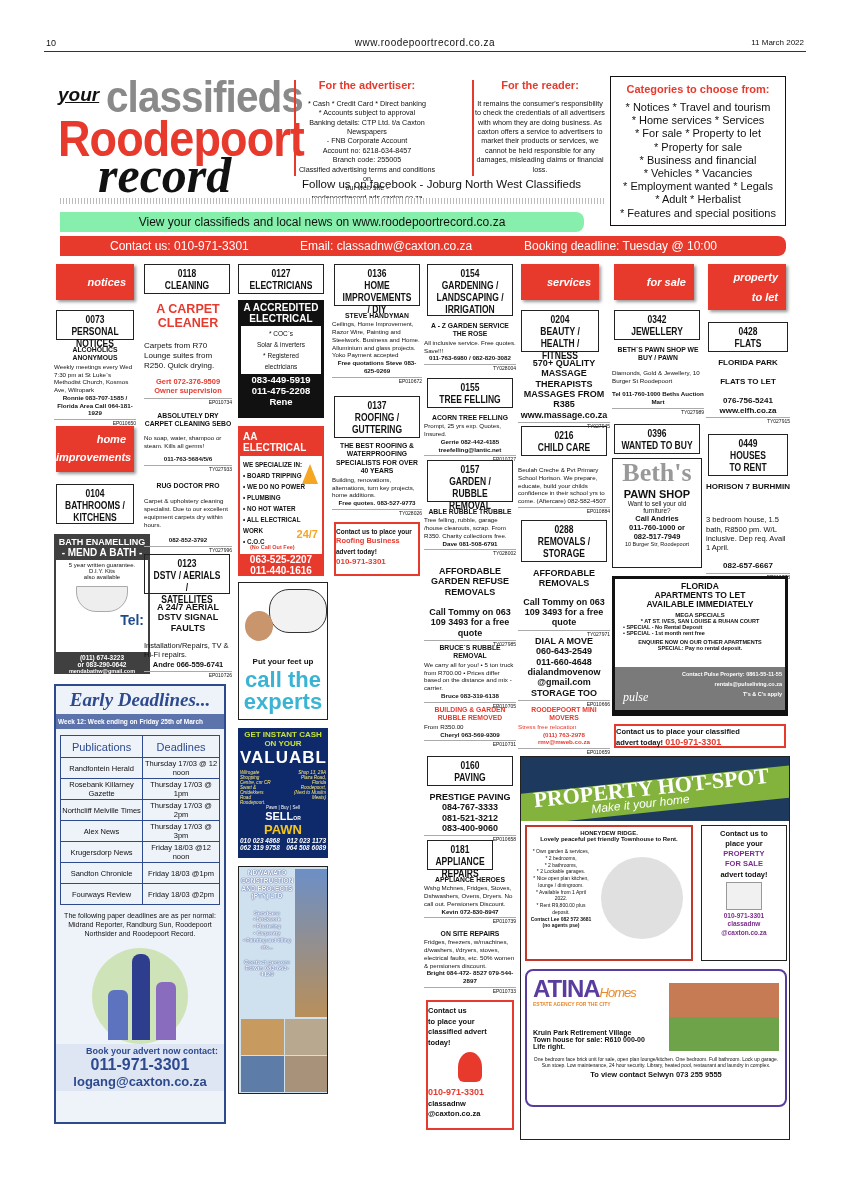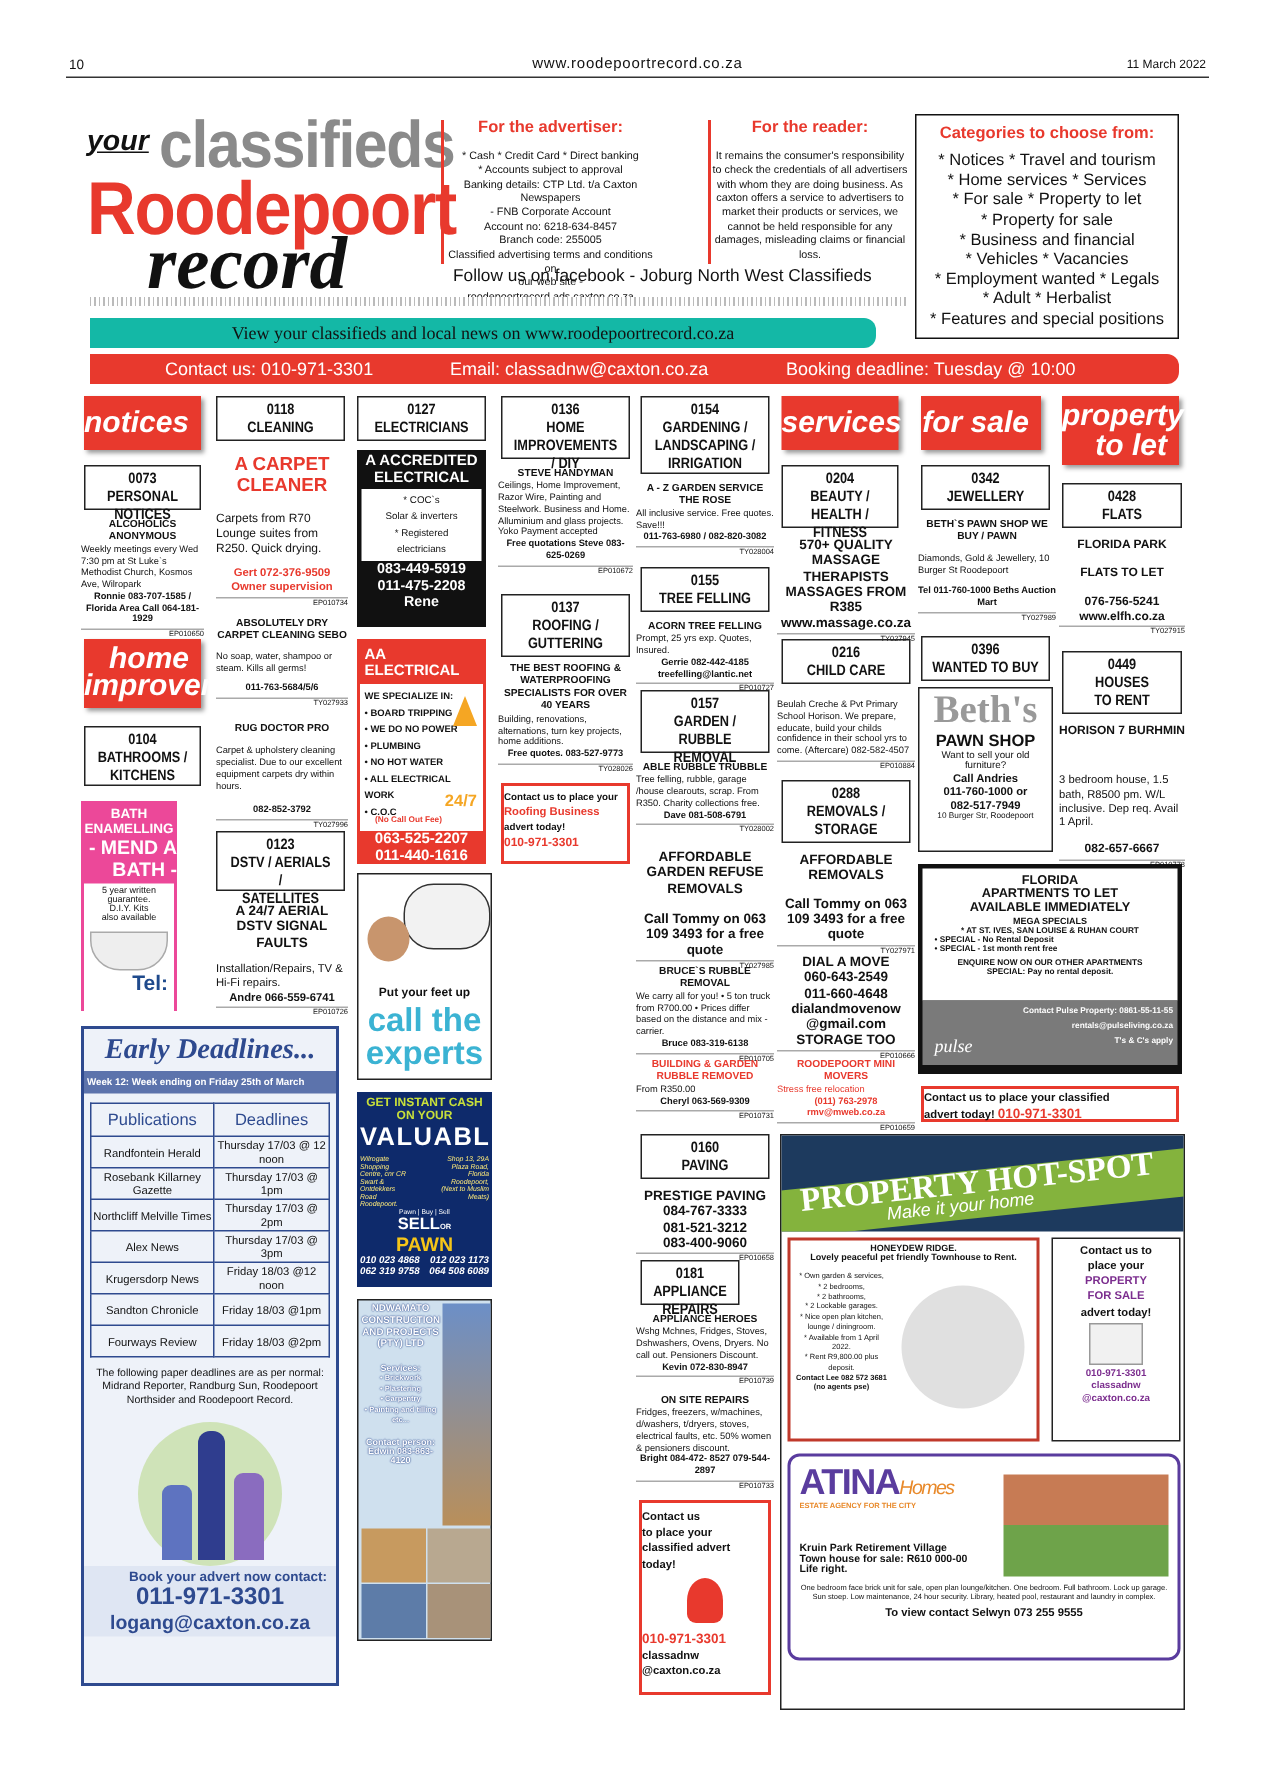--- a/index.html
+++ b/index.html
@@ -18,25 +18,25 @@
   .redline { width: 2px; background: #e8392d; }
   .info-h { color: #e8392d; font-weight: bold; font-size: 11px; text-align: center; }
   .info-t { font-size: 7.2px; text-align: center; line-height: 1.3; }
   .facebook { left: 302px; top: 178px; font-size: 11.5px; }
   .hatch { height: 6px; background: repeating-linear-gradient(90deg,#bbb 0 1px,#fff 1px 3px); }
 
   .cats { left: 610px; top: 76px; width: 176px; height: 150px; border: 1.5px solid #111; text-align: center; }
   .cats .h { color: #e8392d; font-weight: bold; font-size: 11px; margin-top: 6px; }
   .cats .l { font-size: 11px; line-height: 13.2px; margin-top: 6px; }
 
-  .viewbar { left: 60px; top: 212px; width: 524px; height: 20px; background: #14b8a6; border-radius: 0 8px 8px 0; font-size: 12px; text-align: center; line-height: 20px; font-family: Liberation Serif, serif; }
+  .viewbar { left: 60px; top: 212px; width: 524px; height: 20px; background: #86efac; border-radius: 0 8px 8px 0; font-size: 12px; text-align: center; line-height: 20px; }
   .contactbar { left: 60px; top: 236px; width: 726px; height: 20px; background: #e8392d; color: #fff; border-radius: 0 8px 8px 0; font-size: 12px; line-height: 20px; }
   .contactbar span { position: absolute; }
 
-  .section-tab { background: #e8392d; color: #fff; font-weight: bold; font-style: italic; font-size: 20px; text-align: right; padding-right: 8px; box-shadow: 2px 2px 3px #999; }
+  .section-tab { background: #e8392d; color: #fff; font-weight: bold; font-style: italic; font-size: 11px; text-align: right; padding-right: 8px; box-shadow: 2px 2px 3px #999; }
   .cat-box { border: 1.5px solid #222; text-align: center; font-size: 10px; line-height: 12px; padding-top: 3px; font-weight: bold; transform-origin: center; }
   .cat-box span { display: block; transform: scaleX(.85); }
 
   .ad { font-size: 6.2px; line-height: 1.25; }
   .ad .t { font-weight: bold; text-align: center; font-size: 6.8px; }
   .ad .c { text-align: center; font-weight: bold; }
   .ad .ref { text-align: right; font-size: 5px; border-top: 1px solid #aaa; margin-top: 2px; }
   .red { color: #e8392d; }
 
   .bigbold { font-weight: bold; text-align: center; font-size: 9px; line-height: 1.15; }
@@ -121,23 +121,23 @@
 </div>
 <div class="abs section-tab" style="left:56px;top:426px;width:78px;height:46px;padding-top:4px;line-height:18px;">
     <div>home</div>
     <div>improvements</div>
   </div>
 <div class="abs cat-box" style="left:56px;top:484px;width:78px;height:40px;">
     <span>0104</span>
     <span>BATHROOMS /</span>
     <span>KITCHENS</span>
   </div>
-<div class="abs" style="left:54px;top:534px;width:64px;height:140px;background:#ec4899;color:#fff;text-align:center;">
+<div class="abs" style="left:54px;top:534px;width:96px;height:140px;background:#404040;color:#fff;text-align:center;">
   <div style="font-weight:bold;font-size:9px;margin-top:3px;">BATH ENAMELLING</div>
-  <div style="font-weight:bold;font-size:13px;text-align:right;">- MEND A BATH -</div>
+  <div style="font-weight:bold;font-size:10px;">- MEND A BATH -</div>
   <div style="background:#fff;color:#111;margin:2px;height:92px;font-size:6px;padding-top:2px;">
     <div>5 year written guarantee.</div>
       <div>D.I.Y. Kits</div>
       <div>also available</div>
     <div style="width:52px;height:26px;margin:6px auto 0;background:#eee;border-radius:0 0 20px 20px;border:1px solid #aaa;"></div>
     <div style="text-align:right;font-weight:bold;color:#1f4a8c;font-size:14px;padding-right:4px;">Tel:</div>
   </div>
   <div style="font-size:6.5px;font-weight:bold;">(011) 674-3223</div>
   <div style="font-size:6.5px;font-weight:bold;">or 083-290-0642</div>
   <div style="font-size:5.5px;font-weight:bold;">mendabathw@gmail.com</div>

